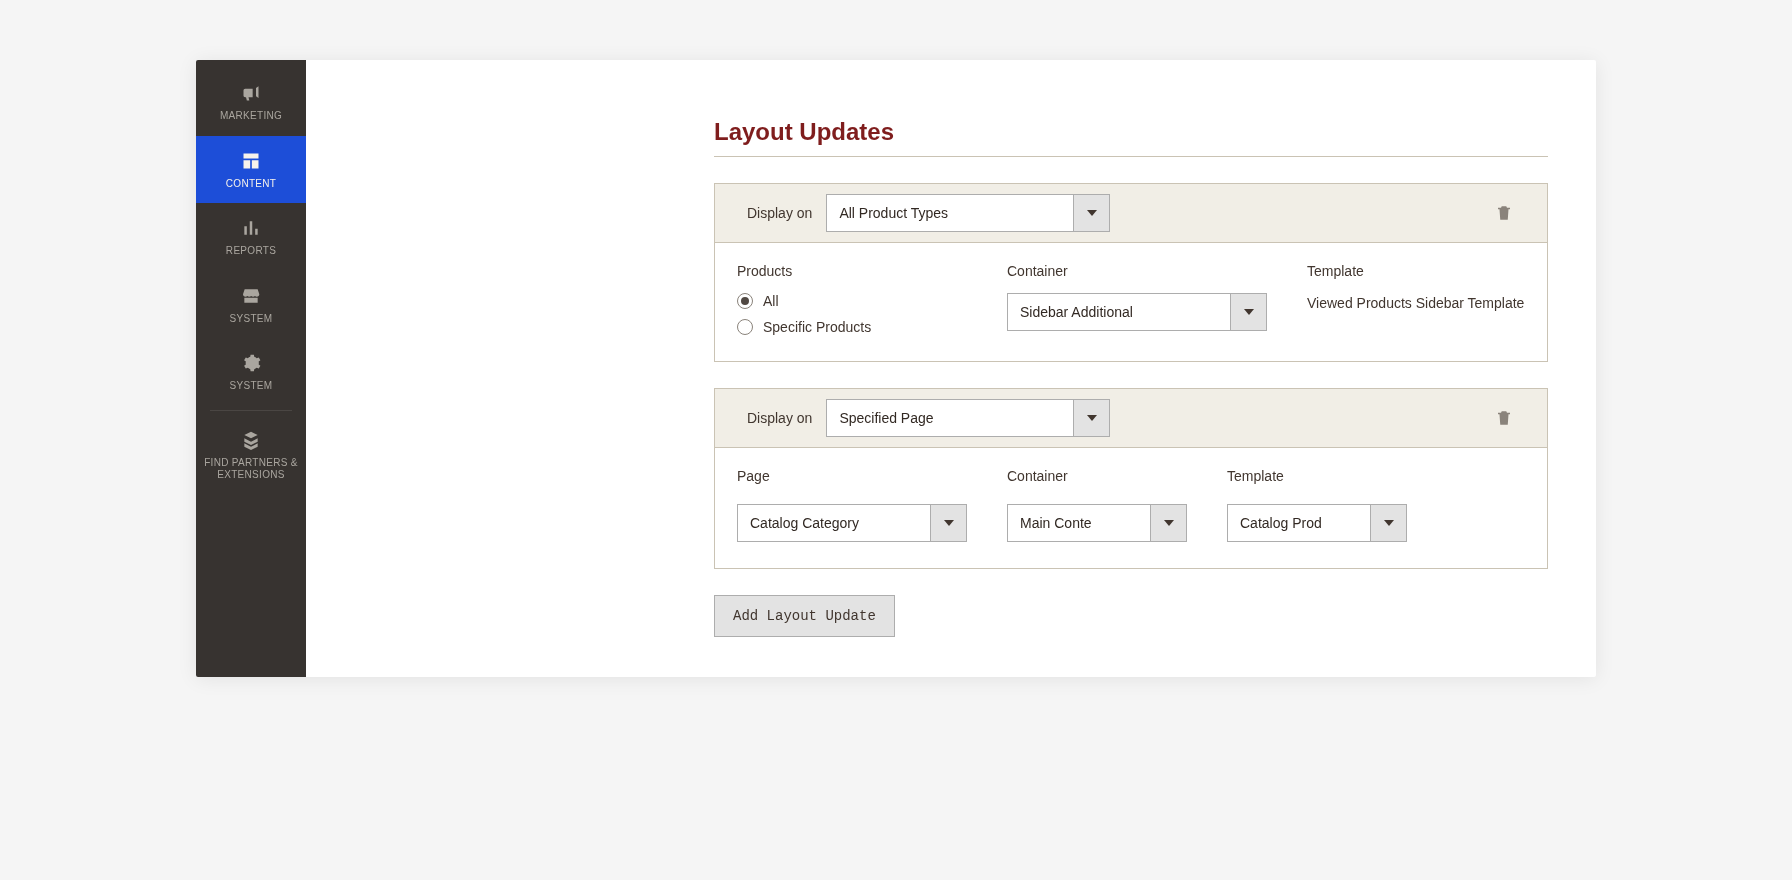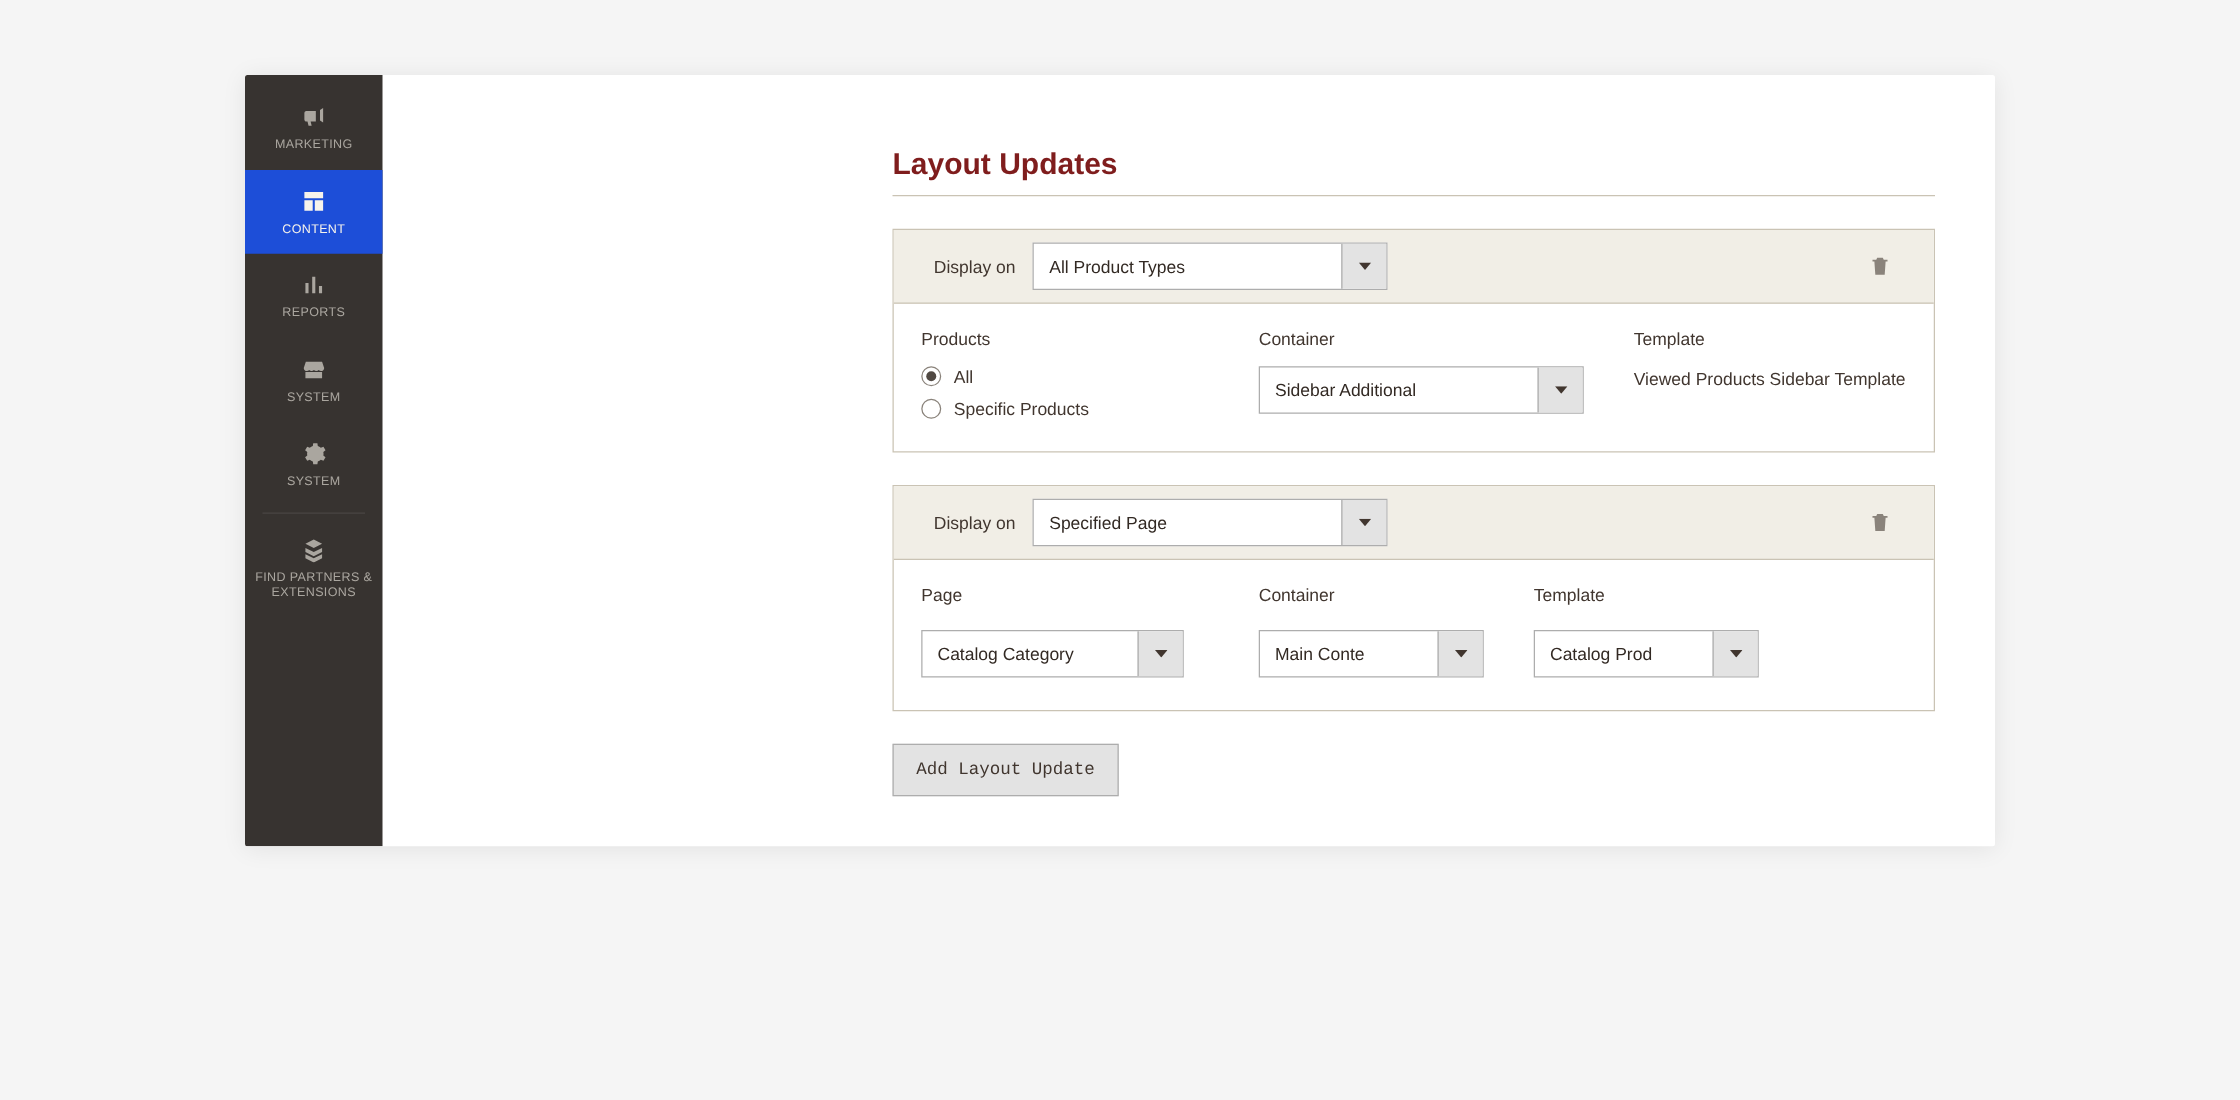--- a/index.html
+++ b/index.html
@@ -177,21 +177,21 @@
     color: #41362f;
     line-height: 1.5;
   }
   .col-products   { flex: 0 0 230px; }
   .col-container1 { flex: 0 0 260px; }
   .col-template1  { flex: 1; }
   .col-page       { flex: 0 0 230px; }
   .col-container2 { flex: 0 0 180px; }
   .col-template2  { flex: 0 0 180px; }
   .select-wide    { width: 260px; }
-  .select-page    { width: 210px; }
+  .select-page    { width: 230px; }
   .select-narrow  { width: 180px; }
   .add-btn {
     display: inline-flex;
     align-items: center;
     height: 42px;
     padding: 0 18px;
     background: #e3e3e3;
     border: 1px solid #adadad;
     font-size: 14px;
     color: #41362f;

